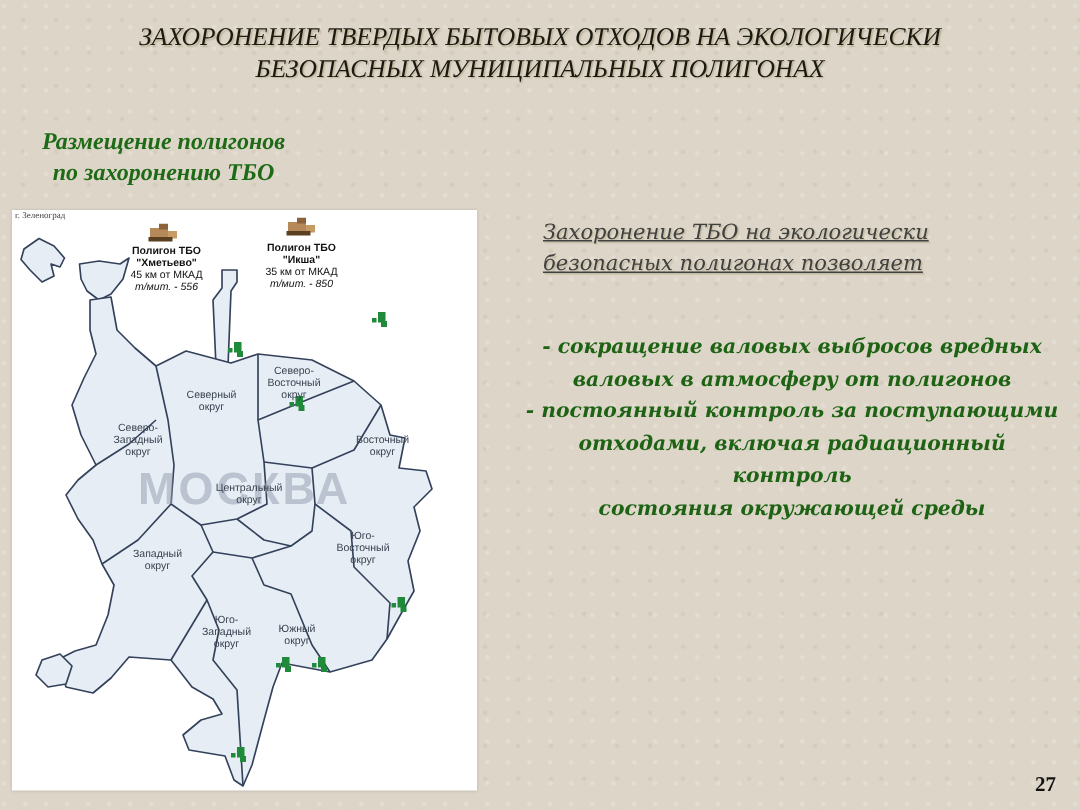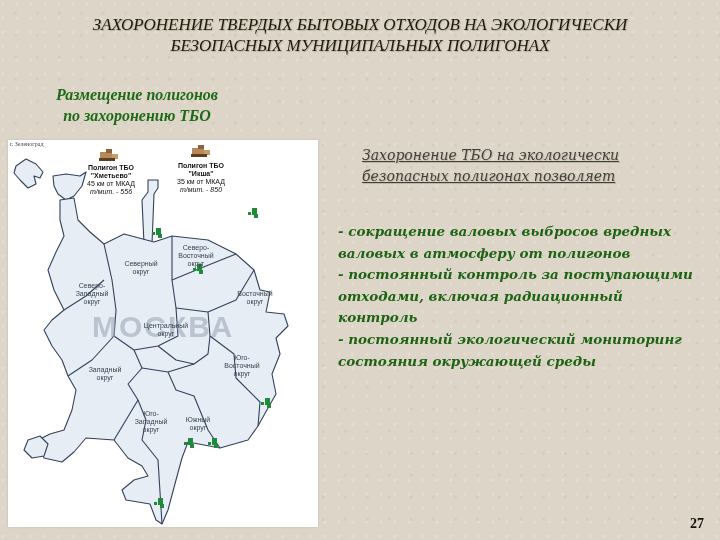--- a/index.html
+++ b/index.html
@@ -14,21 +14,21 @@
   }
   .title {
     position:absolute; left:0; top:14px; width:720px; text-align:center;
     font-family:"Liberation Serif", serif; font-style:italic; font-weight:normal;
     font-size:17px; line-height:21px; color:#1c1a10;
     text-shadow:1px 1px 1px rgba(120,110,60,0.35);
   }
   .subtitle {
     position:absolute; left:0; top:84px; width:218px; text-align:center;
     font-family:"Liberation Serif", serif; font-style:italic; font-weight:bold;
-    font-size:16px; line-height:21px; color:#1e6a16;padding-left:28px;
+    font-size:16px; line-height:21px; color:#1e6a16;
   }
   .map {
     position:absolute; left:8px; top:140px; width:310px; height:387px;
     background:#ffffff; box-shadow:0 0 2px rgba(0,0,0,0.15);
   }
   .map svg { position:absolute; left:0; top:0; }
   .map .lbl {
     position:absolute; font-family:"Liberation Sans", sans-serif;
     font-size:7px; line-height:8px; color:#3a4250; text-align:center;
   }
@@ -42,21 +42,21 @@
   .heading {
     position:absolute; left:362px; top:145px; width:310px; 
     font-family:"DejaVu Serif", serif; font-style:italic;
     font-size:14px; line-height:21px; color:#404040;
     text-decoration:underline;
     text-shadow:1px 1px 1px rgba(120,110,60,0.3);
   }
   .bullets {
     position:absolute; left:338px; top:221px; width:380px;
     font-family:"DejaVu Serif", serif; font-style:italic; font-weight:bold;
-    font-size:13.5px; line-height:21.6px; color:#1e6314;
+    font-size:13.5px; line-height:21.6px; color:#1e6314;text-align:center;
   }
   .bullets div { margin:0; }
   .pagenum {
     position:absolute; left:690px; top:516px; font-family:"Liberation Serif", serif;
     font-weight:bold; font-size:14px; color:#111;
   }
 </style>
 </head>
 <body>
 
@@ -211,17 +211,16 @@
   <div>Захоронение ТБО на экологически</div>
   <div>безопасных полигонах позволяет</div>
 </div>
 
 <div class="bullets">
   <div>- сокращение валовых выбросов вредных</div>
   <div>валовых в атмосферу от полигонов</div>
   <div>- постоянный контроль за поступающими</div>
   <div>отходами, включая радиационный</div>
   <div>контроль</div>
-  <div>- постоянный экологический мониторинг</div>
   <div>состояния окружающей среды</div>
 </div>
 
 <div class="pagenum">27</div>
 
 </body></html>

